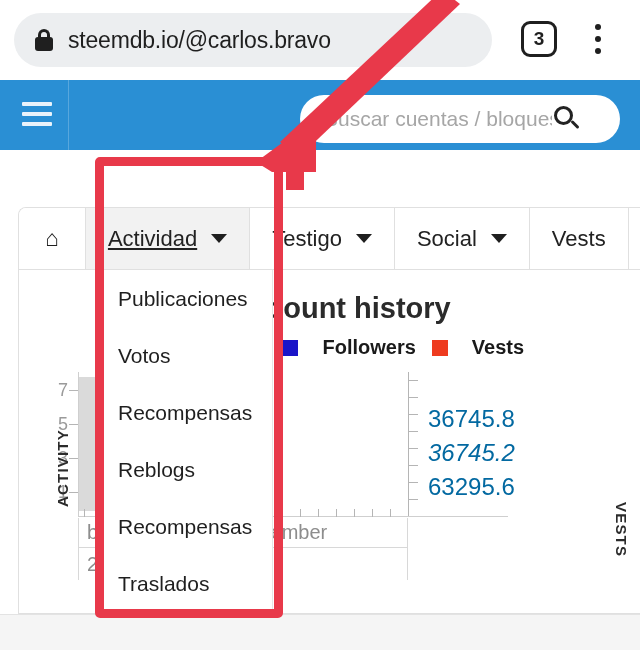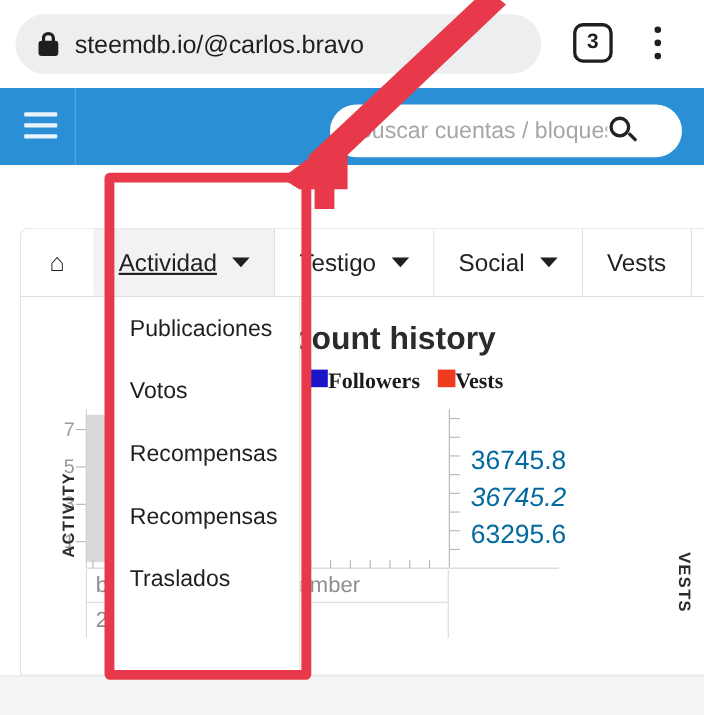--- a/index.html
+++ b/index.html
@@ -148,21 +148,21 @@
     position: absolute; left: 190px; top: 10px;
     font-size: 29px; font-weight: bold; color: #2b2b2b;
     white-space: nowrap;
   }
   .chart-legend {
     position: absolute; left: 200px; top: 54px;
     display: flex; align-items: center; gap: 16px;
     font-size: 20px; font-weight: bold; color: #1a1a1a;
   }
   .chart-legend .unitlabel { color: #2b2b2b; margin-right: 2px; }
-  .legend-item { display: flex; gap: 0; white-space: nowrap; font-family: Liberation Serif, serif; }
+  .legend-item { display: flex; align-items: center; gap: 24px; white-space: nowrap; }
   .swatch { width: 16px; height: 16px; display: inline-block; }
 
   .plot {
     position: absolute; left: 38px; top: 90px; width: 430px; height: 158px;
   }
   .plot-band {
     position: absolute; left: 0px; top: 5px; width: 133px; height: 134px;
     background: #dadada;
   }
   .axis-left {
@@ -357,20 +357,23 @@
     <div class="menu-item">
       <span>Publicaciones</span>
     </div>
     <div class="menu-item">
       <span>Votos</span>
     </div>
     <div class="menu-item">
       <span>Recompensas</span>
     </div>
     <div class="menu-item">
+      <span>Reblogs</span>
+    </div>
+    <div class="menu-item">
       <span>Recompensas</span>
     </div>
     <div class="menu-item">
       <span>Traslados</span>
     </div>
   </div>
 
   <div class="footer-strip"></div>
 
   <div class="annot-rect"></div>

